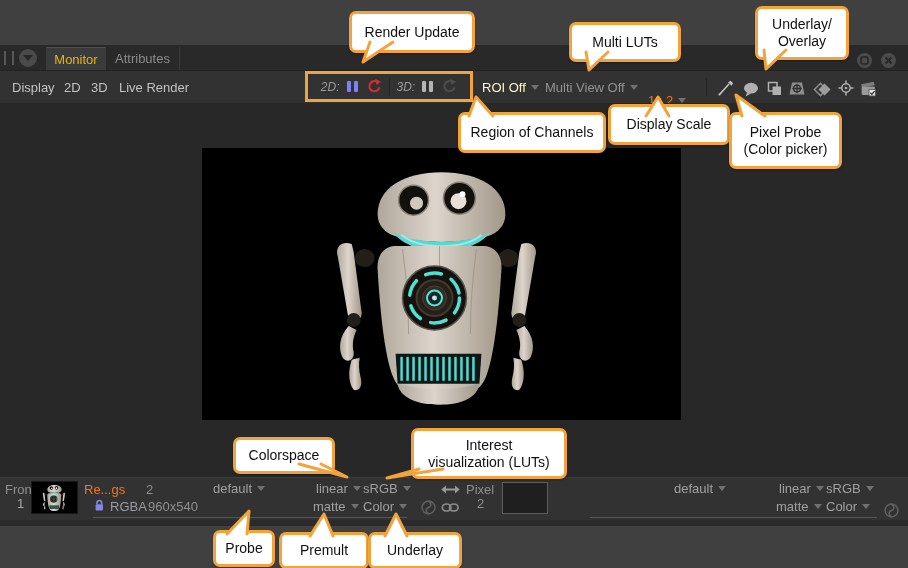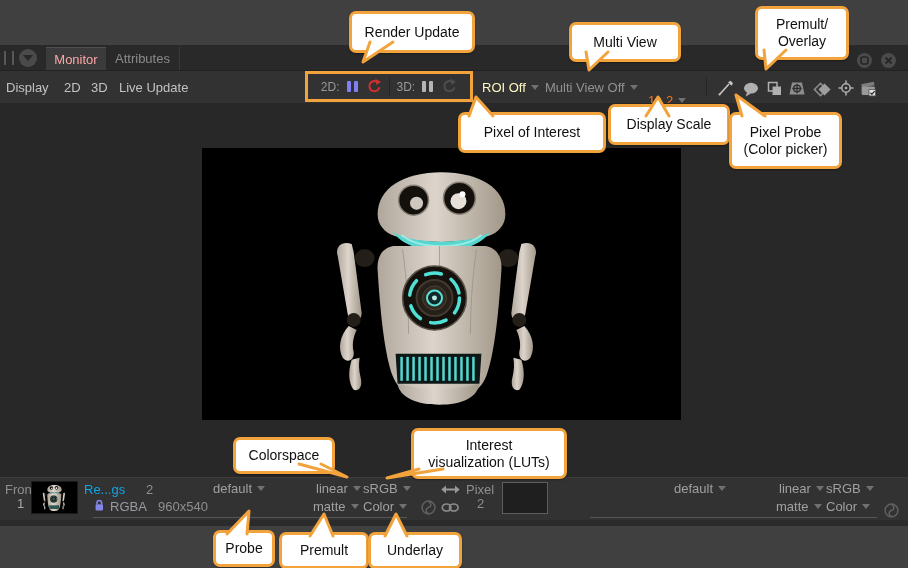--- a/index.html
+++ b/index.html
@@ -4,41 +4,41 @@
 <style>
   html,body{margin:0;padding:0;}
   body{width:908px;height:568px;background:#404040;font-family:"Liberation Sans",sans-serif;position:relative;overflow:hidden;}
   .abs{position:absolute;box-sizing:border-box;}
   
   .tabbar{left:0;top:45px;width:908px;height:25px;background:#292929;}
   .grip{left:4px;top:51px;width:10px;height:14px;border-left:2px solid #585858;border-right:2px solid #585858;}
   .menu-circle{left:19px;top:49px;width:18px;height:18px;border-radius:50%;background:#4a4a4a;display:flex;align-items:center;justify-content:center;}
   .menu-circle i{width:0;height:0;border-left:5px solid transparent;border-right:5px solid transparent;border-top:6px solid #272727;}
   .tab{top:47px;height:23px;display:flex;align-items:center;justify-content:center;font-size:13px;}
-  .tab.active{left:46px;width:60px;background:#3b3b3b;color:#fca5a5;border-top:1px solid #4e4e4e;}
+  .tab.active{left:46px;width:60px;background:#3b3b3b;color:#eab308;border-top:1px solid #4e4e4e;}
   .tab.inactive{left:106px;width:74px;color:#8a8a8a;border-right:1px solid #3a3a3a;}
   .winbtn{top:53px;width:15px;height:15px;border-radius:50%;background:#4b4b4b;display:flex;align-items:center;justify-content:center;}
   .toolbar{left:0;top:70px;width:908px;height:33px;background:#323232;border-top:1px solid #222;}
   .menuitem{top:80px;font-size:13px;color:#c2c2c2;}
   .hlbox{left:305px;top:71px;width:168px;height:31px;border:3px solid #f2a33c;display:flex;align-items:center;justify-content:center;gap:7px;}
-  .hlbox .lbl{font-size:12px;color:#9a9a9a;}
+  .hlbox .lbl{font-size:12px;color:#9a9a9a;font-style:italic;}
   .pause{display:inline-flex;gap:3px;}
   .pause b{width:4px;height:11px;border-radius:1px;display:block;}
   .vsep{width:1px;height:18px;background:#252525;}
   .dd{position:absolute;display:inline-flex;align-items:center;font-size:13px;color:#a0a0a0;cursor:default;}
   .dd .caret{width:0;height:0;border-left:4px solid transparent;border-right:4px solid transparent;border-top:5px solid #707070;margin-left:5px;display:inline-block;}
   .iconbtn{position:absolute;width:20px;height:20px;display:flex;align-items:center;justify-content:center;}
   
   .viewport{left:0;top:103px;width:908px;height:374px;background:#282828;}
   .monitor-image{left:202px;top:148px;width:479px;height:272px;background:#000;}
   
   .footer{left:0;top:477px;width:908px;height:43px;background:#323232;border-top:1px solid #3c3c3c;}
   .fstrip{left:0;top:520px;width:908px;height:6px;background:#2b2b2b;}
   .ftext{position:absolute;font-size:13px;}
-  .t-dim{color:#8f8f8f;}.t-mid{color:#a8a8a8;}.t-light{color:#0ea5e9;}
+  .t-dim{color:#8f8f8f;}.t-mid{color:#a8a8a8;}.t-light{color:#f97316;}
   .thumb{left:31px;top:481px;width:47px;height:33px;background:#000;border:1px solid #1a1a1a;}
   .backthumb{left:502px;top:482px;width:46px;height:32px;background:#1f1f1f;border:1px solid #5e5e5e;}
   .uline{position:absolute;height:1px;background:#565656;top:517px;}
   
   .callout{position:absolute;background:#fff;border:3px solid #f2a33c;border-radius:7px;color:#101010;font-size:14px;line-height:1.2;display:flex;align-items:center;justify-content:center;text-align:center;white-space:pre-line;z-index:20;box-shadow:0 1px 2px rgba(0,0,0,.35);padding:0 2px;}
   #tails{position:absolute;left:0;top:0;width:908px;height:568px;z-index:21;pointer-events:none;}
   #tails path{fill:#fff;stroke:#f2a33c;stroke-width:3;stroke-linejoin:round;stroke-linecap:round;}
   svg{display:block;}
 </style>
 </head>
@@ -121,24 +121,24 @@
       <rect x="1" y="1" width="7" height="7" rx="2" fill="none" stroke="#262626" stroke-width="1.6"></rect>
     </svg>
 </div>
 <div class="abs winbtn" style="left:881px">
   <svg width="9" height="9" viewBox="0 0 9 9">
       <path d="M1.5,1.5 L7.5,7.5 M7.5,1.5 L1.5,7.5" stroke="#262626" stroke-width="1.8"></path>
     </svg>
 </div>
 
 <div class="abs toolbar"></div>
-<span class="abs menuitem" style="left:6px">Display</span>
+<span class="abs menuitem" style="left:12px">Display</span>
 <span class="abs menuitem" style="left:64px">2D</span>
 <span class="abs menuitem" style="left:91px">3D</span>
-<span class="abs menuitem" style="left:119px">Live Update</span>
+<span class="abs menuitem" style="left:119px">Live Render</span>
 
 <div class="abs hlbox">
   <span class="lbl">2D:</span>
   <span class="pause">
       <b style="background:#8080f0"></b>
       <b style="background:#8080f0"></b>
     </span>
   <span>
     <svg width="17" height="17" viewBox="0 0 18 18">
         <path d="M13.5,4.5 A5.4,5.4 0 1 0 15.3,9.8" fill="none" stroke="#cf2f2f" stroke-width="2.2"></path>
@@ -243,21 +243,21 @@
 </div>
 <span class="ftext t-light" style="left:84px;top:482px">Re...gs</span>
 <span class="ftext t-dim" style="left:146px;top:482px">2</span>
 <span class="abs" style="left:94px;top:499px">
   <svg width="11" height="13" viewBox="0 0 11 13">
       <path d="M3,5.2 V3.8 A2.3,2.3 0 0 1 7.6,3.8 V5.2" fill="none" stroke="#8585e8" stroke-width="1.6"></path>
       <rect x="1.6" y="5.2" width="7.4" height="6.2" rx="1" fill="#8585e8"></rect>
     </svg>
 </span>
 <span class="ftext" style="left:110px;top:499px;color:#9a9aa2">RGBA</span>
-<span class="ftext t-dim" style="left:158px;top:499px">960x540</span>
+<span class="ftext t-dim" style="left:148px;top:499px">960x540</span>
 
 <span class="dd" style="left:213px;top:481px">
     <span>default</span>
     <i class="caret"></i>
   </span>
 <span class="dd" style="left:316px;top:481px">
     <span>linear</span>
     <i class="caret"></i>
   </span>
 <span class="dd" style="left:363px;top:481px">
@@ -319,24 +319,24 @@
   </span>
 <div class="abs uline" style="left:590px;width:287px"></div>
 <span class="abs" style="left:884px;top:503px">
   <svg width="15" height="15" viewBox="0 0 14 14">
       <circle cx="7" cy="7" r="6" fill="none" stroke="#616161" stroke-width="1.4"></circle>
       <path d="M7,1 C10,3 10,6 7,7 C4,8 4,11 7,13" fill="none" stroke="#616161" stroke-width="1.4"></path>
     </svg>
 </span>
 
 <div class="callout" style="left:349px;top:11px;width:116px;height:36px">Render Update</div>
-<div class="callout" style="left:569px;top:22px;width:102px;height:34px">Multi View</div>
-<div class="callout" style="left:755px;top:6px;width:84px;height:48px">Premult/
+<div class="callout" style="left:569px;top:22px;width:102px;height:34px">Multi LUTs</div>
+<div class="callout" style="left:755px;top:6px;width:84px;height:48px">Underlay/
 Overlay</div>
-<div class="callout" style="left:458px;top:112px;width:138px;height:35px">Pixel of Interest</div>
+<div class="callout" style="left:458px;top:112px;width:138px;height:35px">Region of Channels</div>
 <div class="callout" style="left:608px;top:104px;width:112px;height:35px">Display Scale</div>
 <div class="callout" style="left:729px;top:112px;width:103px;height:51px">Pixel Probe
 (Color picker)</div>
 <div class="callout" style="left:233px;top:437px;width:92px;height:31px">Colorspace</div>
 <div class="callout" style="left:411px;top:428px;width:146px;height:45px">Interest
 visualization (LUTs)</div>
 <div class="callout" style="left:213px;top:530px;width:52px;height:31px">Probe</div>
 <div class="callout" style="left:279px;top:532px;width:80px;height:31px">Premult</div>
 <div class="callout" style="left:368px;top:532px;width:84px;height:31px">Underlay</div>
 

